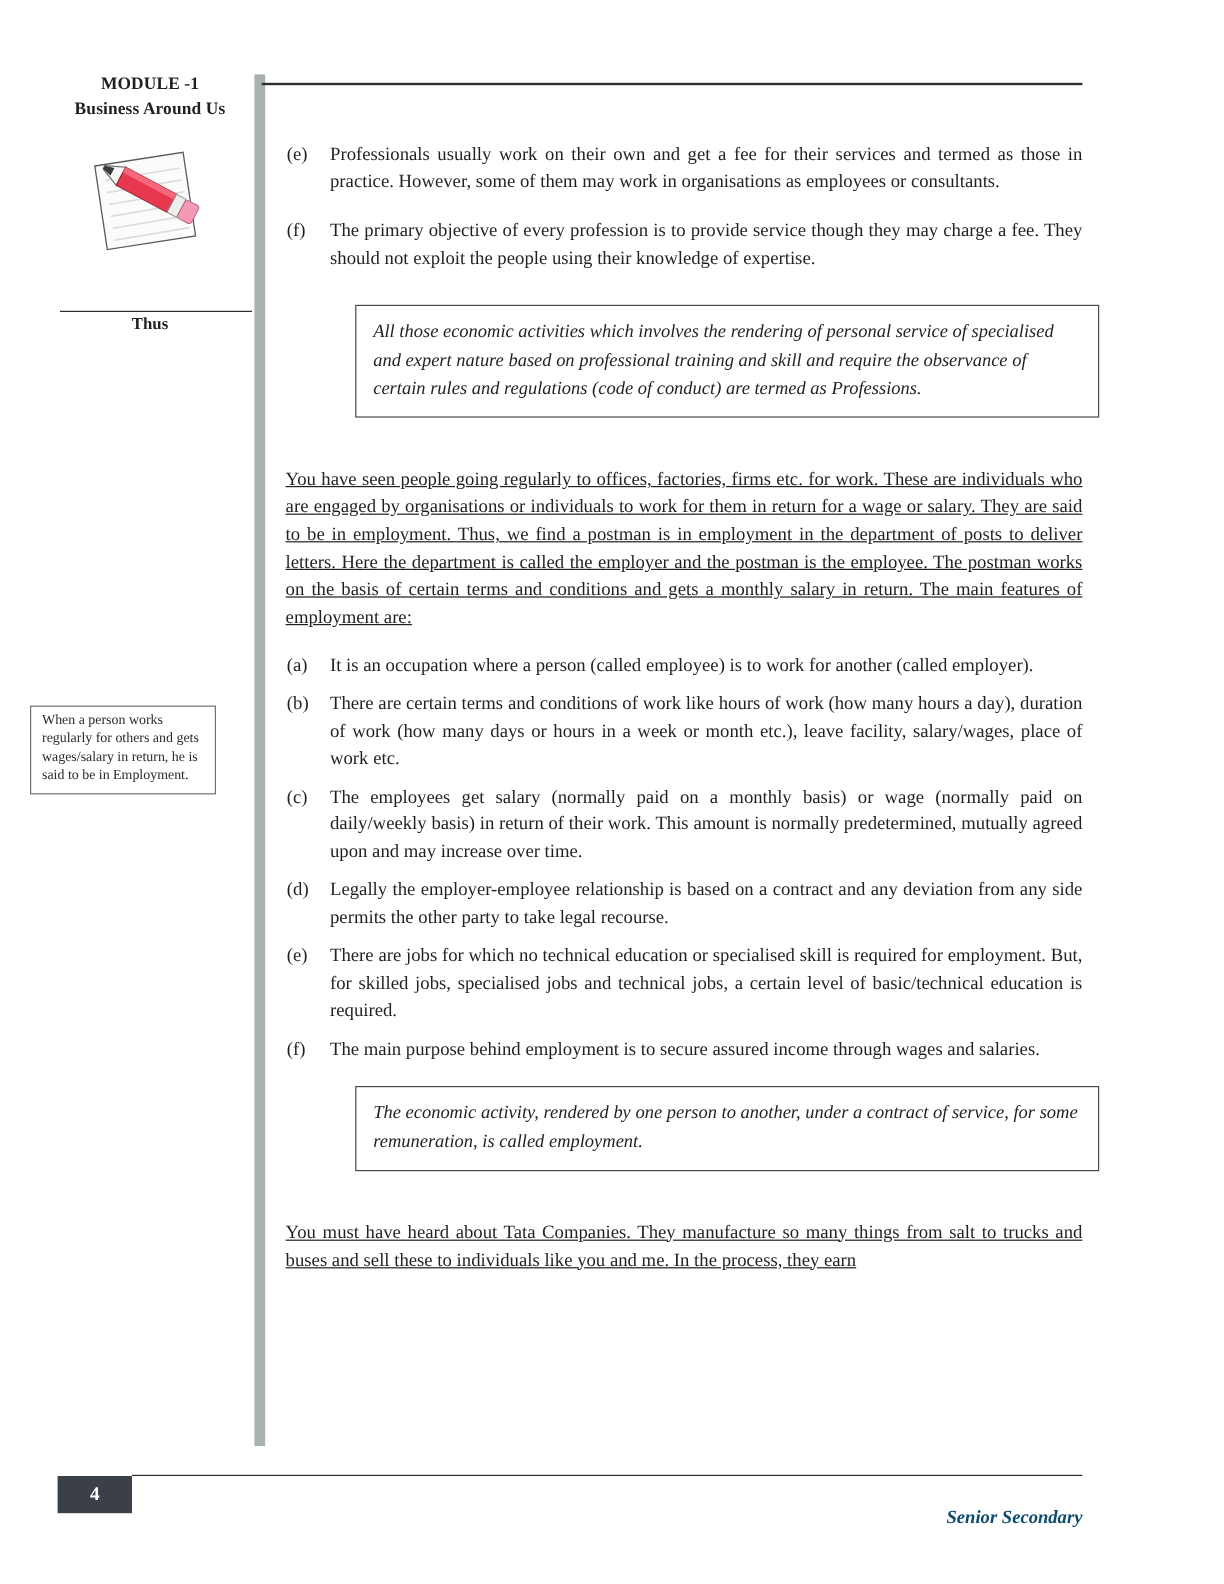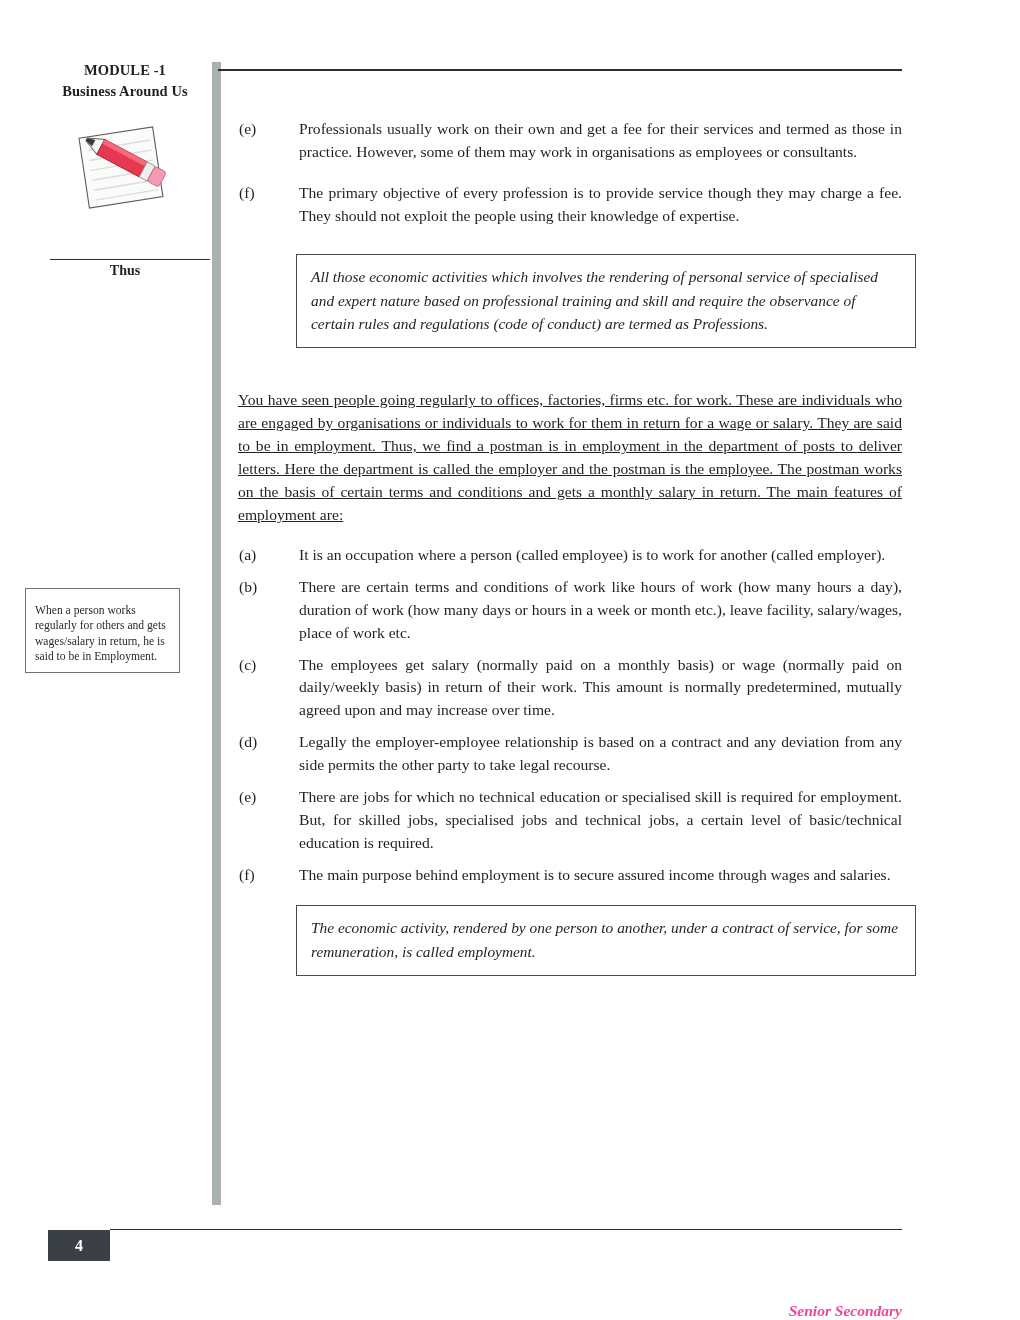--- a/index.html
+++ b/index.html
@@ -70,21 +70,21 @@
     color: #231f20;
   }
 
   
   .side-note {
     position: absolute;
     left: 25px;
     top: 588px;
     width: 136px;
     border: 1.2px solid #6f6f6f;
-    padding: 14px 8px 8px 9px;
+    padding: 3px 8px 8px 9px;
     font-size: 11.6px;
     line-height: 1.32;
     color: #2a2a2a;
   }
 
   
   .vbar {
     position: absolute;
     left: 212px;
     top: 62px;
@@ -132,21 +132,20 @@
   }
   .li .marker {
     flex: 0 0 36px;
     text-align: left;
     padding-left: 1px;
   }
   .li .txt {
     flex: 1 1 auto;
     text-align: justify;
     text-justify: inter-word;
-    margin-left: 24px;
   }
 
   .gap-sm { height: 9px; }
   .gap-md { height: 17px; }
   .gap-lg { height: 24px; }
 
   
   .defbox {
     margin: 0 0 0 58px;
     width: 620px;
@@ -193,25 +192,25 @@
     color: #ffffff;
     font-weight: bold;
     font-size: 16px;
     display: flex;
     align-items: center;
     justify-content: center;
   }
   .foot-right {
     position: absolute;
     right: 118px;
-    top: 1302px;
+    top: 1256px;
     font-weight: bold;
     font-style: italic;
     font-size: 15.5px;
-    color: #ec4899;
+    color: #0c4a6e;
     white-space: nowrap;
   }
 </style>
 </head>
 <body>
 
 <div class="page">
 
   <div class="margin-col">
     <div class="module-head">
@@ -314,19 +313,20 @@
 
     <div class="gap-sm"></div>
 
     <div class="defbox">The economic activity, rendered by one person to another, under a contract of service, for some remuneration, is called employment.</div>
 
     <div class="gap-lg"></div>
 
 
     <div class="gap-md"></div>
 
+    <p class="body-para">You must have heard about Tata Companies. They manufacture so many things from salt to trucks and buses and sell these to individuals like you and me. In the process, they earn</p>
   </div>
 
   <div class="foot-rule"></div>
   <div class="page-num">4</div>
   <div class="foot-right">Senior Secondary</div>
 
 </div>
 
 </body></html>

